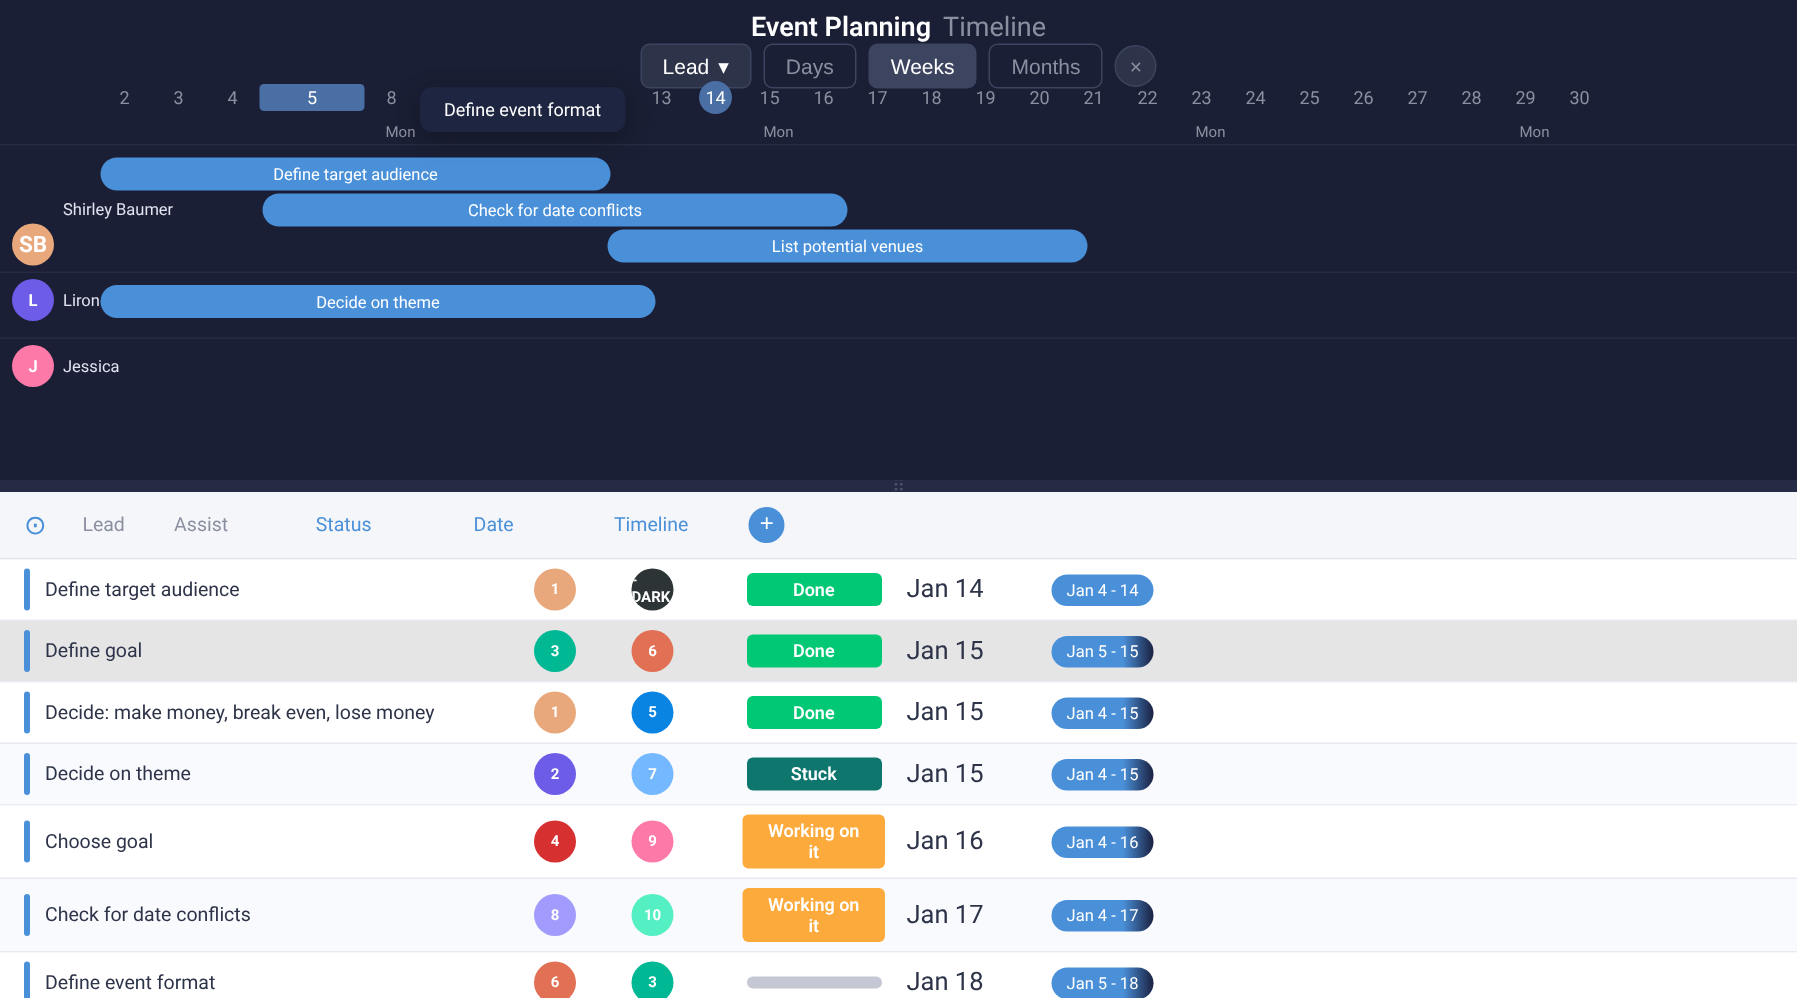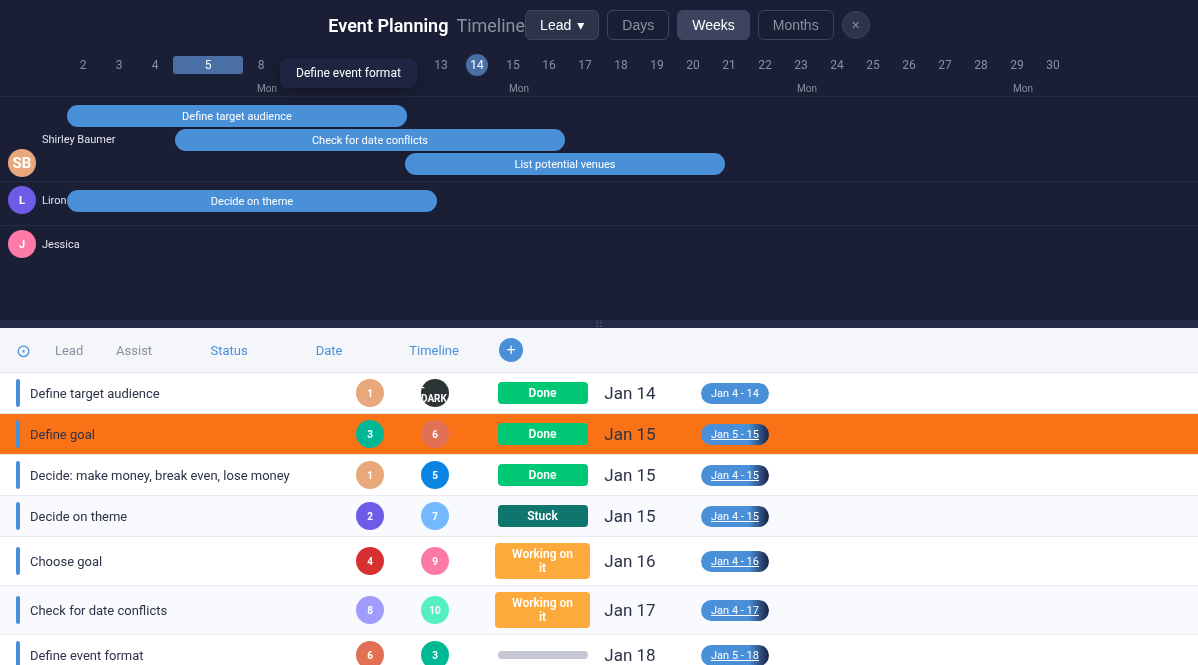--- a/index.html
+++ b/index.html
@@ -10,23 +10,24 @@
       background: #1a1f35;
       height: 320px;
       position: relative;
       overflow: hidden;
     }
 
     
     .header {
       display: flex;
       align-items: center;
-      justify-content: center;
+      justify-content: flex-start;
       padding: 8px 32px;
       height: 50px;
+      flex-direction: column;
     }
     .header-left {
       display: flex;
       align-items: center;
       gap: 8px;
     }
     .app-title {
       color: #ffffff;
       font-size: 18px;
       font-weight: 600;
@@ -237,21 +238,20 @@
       background: #4a90d9;
       color: #fff;
       border-radius: 12px;
       padding: 4px 10px;
       font-size: 11px;
       text-align: center;
       white-space: nowrap;
     }
     .timeline-pill.dark-end {
       background: linear-gradient(to right, #4a90d9 70%, #1a2040 100%);
-      text-decoration: underline;
     }
 
     
     .av1 { background: #e8a87c; }
     .av2 { background: #6c5ce7; }
     .av3 { background: #00b894; }
     .av4 { background: #d63031; }
     .av5 { background: #0984e3; }
     .av6 { background: #e17055; }
     .av7 { background: #74b9ff; }
@@ -430,21 +430,21 @@
       <div class="task-avatar av-dark" style="display:flex;align-items:center;justify-content:center;color:#fff;font-size:10px;font-weight:bold;">-DARK</div>
     </div>
     <div style="width:120px;display:flex;justify-content:center;">
       <div class="status-badge status-done">Done</div>
     </div>
     <div class="task-date col-date">Jan 14</div>
     <div style="width:130px;display:flex;justify-content:center;">
       <div class="timeline-pill">Jan 4 - 14</div>
     </div>
   </div>
-      <div class="task-row" style="background: #f97316;">
+      <div class="task-row" style="background: #e5e5e5;">
     <div class="task-left-bar"></div>
     <div class="task-name" style="min-width:260px;max-width:310px;">Define goal</div>
     <div style="width:60px;display:flex;justify-content:center;">
       <div class="task-avatar av3" style="display:flex;align-items:center;justify-content:center;color:#fff;font-size:10px;font-weight:bold;">3</div>
     </div>
     <div style="width:70px;display:flex;justify-content:center;">
       <div class="task-avatar av6" style="display:flex;align-items:center;justify-content:center;color:#fff;font-size:10px;font-weight:bold;">6</div>
     </div>
     <div style="width:120px;display:flex;justify-content:center;">
       <div class="status-badge status-done">Done</div>

